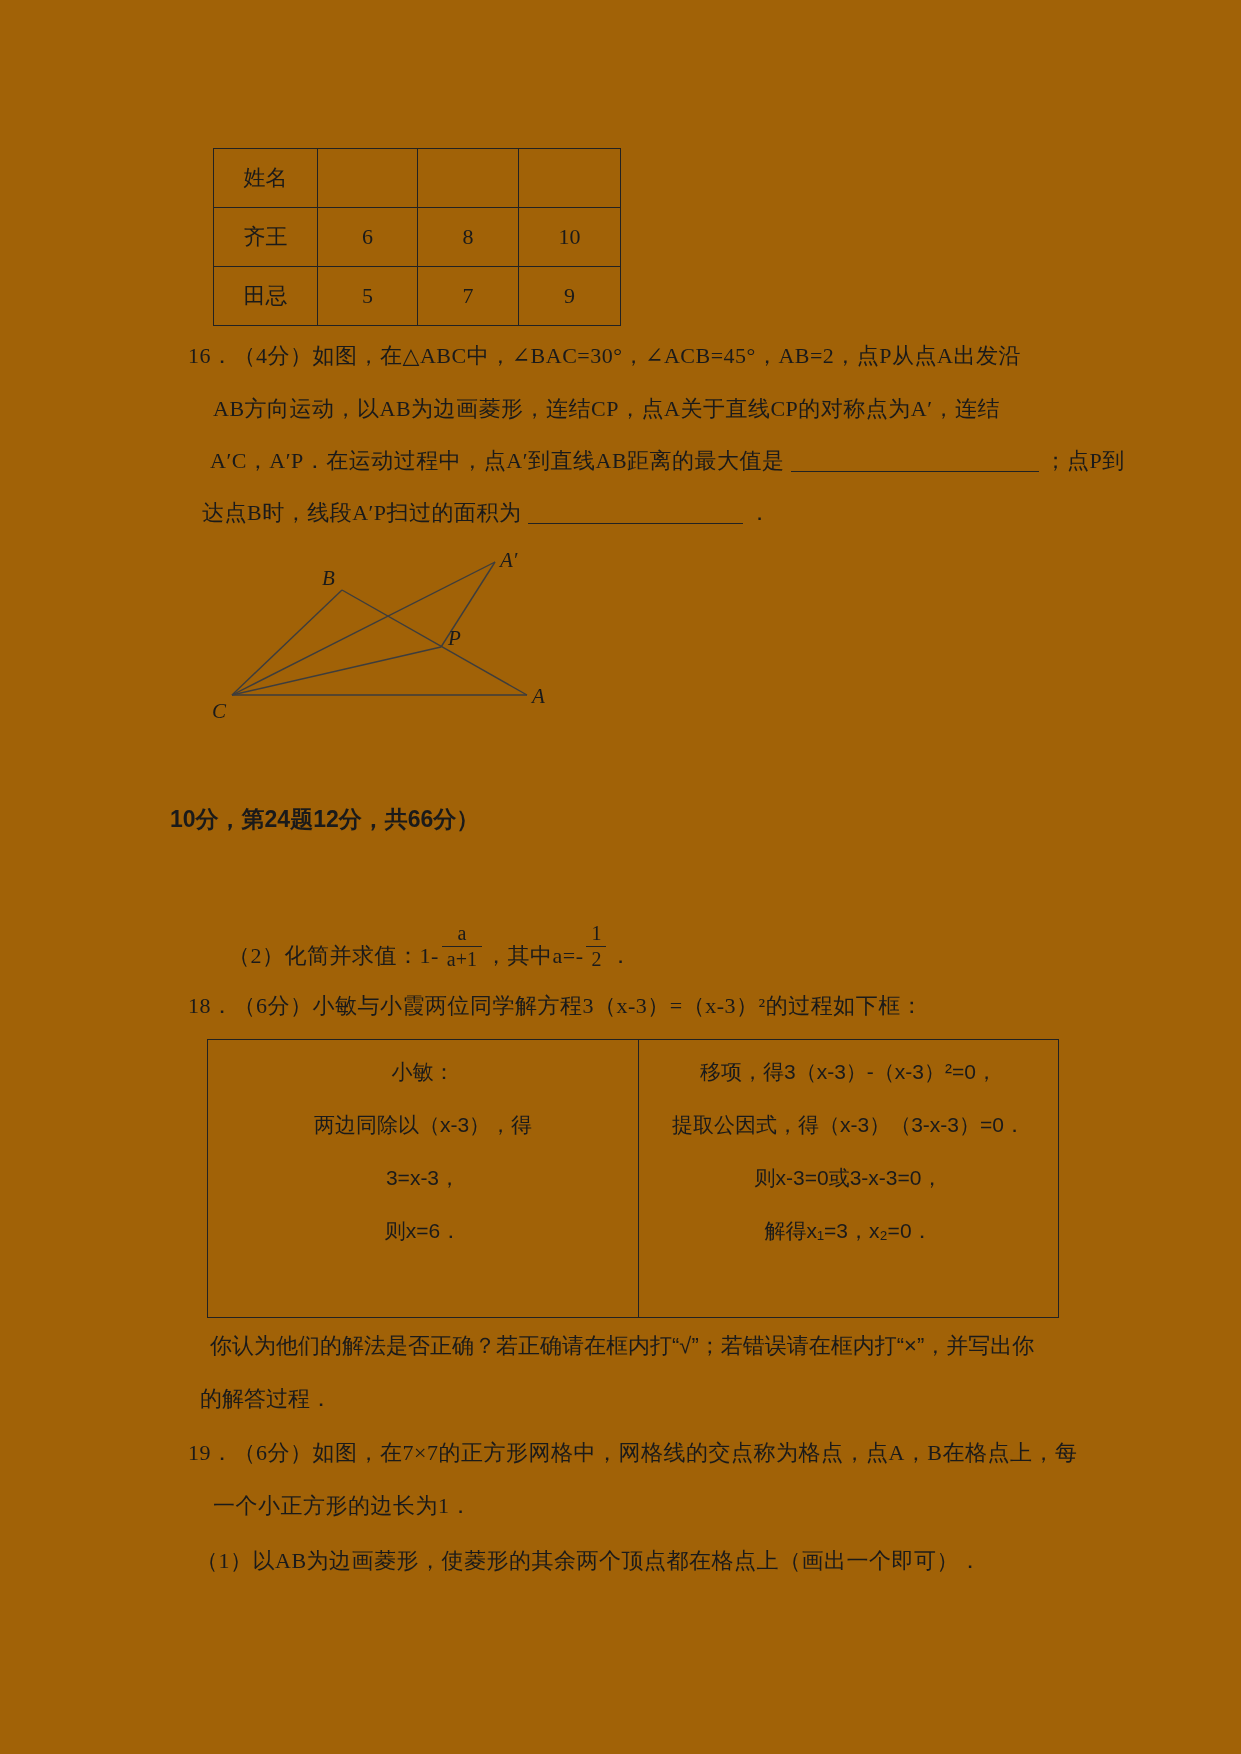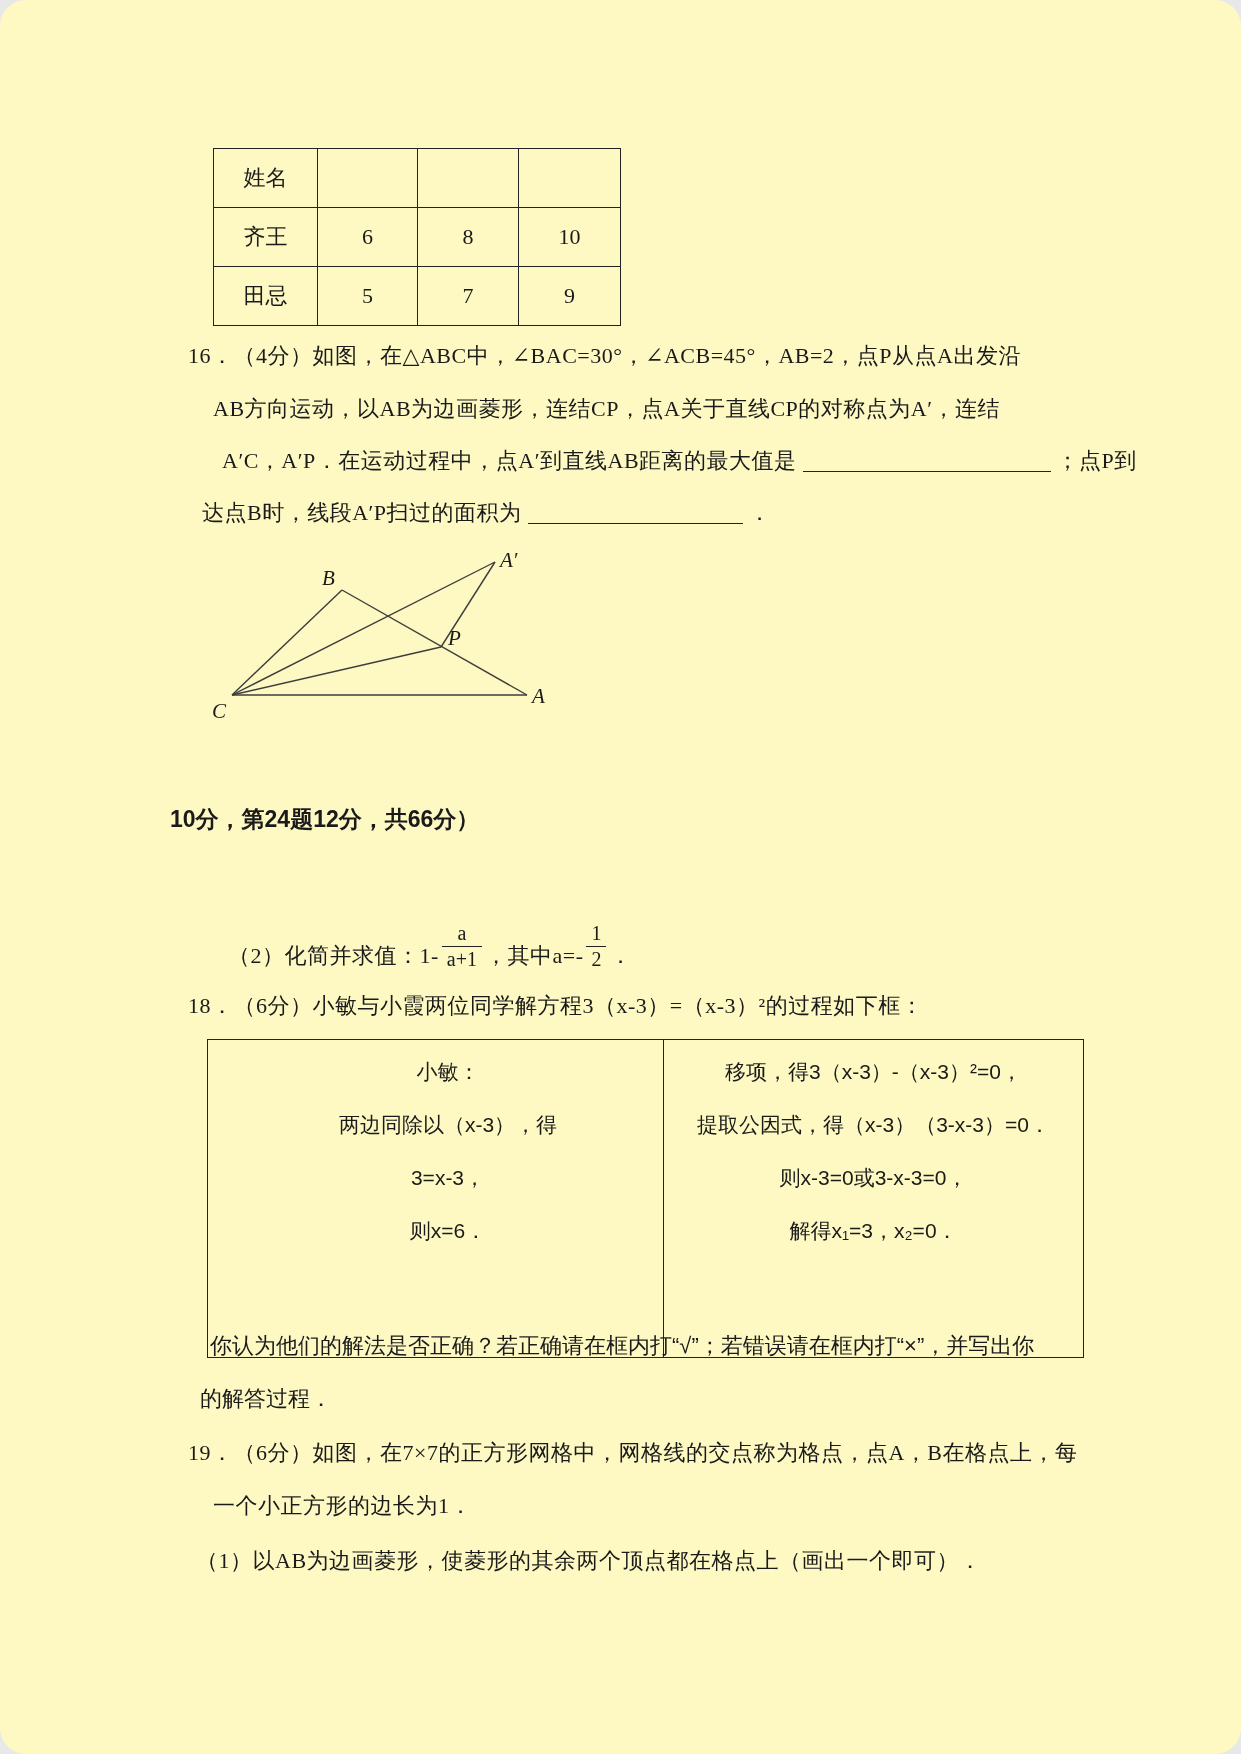--- a/index.html
+++ b/index.html
@@ -1,24 +1,23 @@
 <!DOCTYPE html>
 <html><head>
 <meta charset="utf-8">
 <style>
   html,body{margin:0;padding:0;background:#e8e8e8;}
   .page{
     position:relative;
     width:1241px;height:1754px;
-    background:#fef9c3;
+    background:#a16207;
     margin:0 auto;
     font-family:"Liberation Serif","DejaVu Serif",serif;
     color:#1a1a1a;
     overflow:hidden;
-    border-radius:26px;
   }
   .abs{position:absolute;}
   .bodyline{font-size:22px;line-height:32px;white-space:nowrap;letter-spacing:0.5px;}
   
   table.score{border-collapse:collapse;table-layout:fixed;}
   table.score td{
     border:1.6px solid #222;
     height:58px;font-size:22px;
     text-align:center;vertical-align:middle;
     padding:0;
@@ -78,21 +77,21 @@
         <td>田忌</td>
         <td>5</td>
         <td>7</td>
         <td>9</td>
       </tr>
     </tbody>
   </table>
 
   <div class="abs bodyline" style="left:188px;top:340px;">16．（4分）如图，在△ABC中，∠BAC=30°，∠ACB=45°，AB=2，点P从点A出发沿</div>
   <div class="abs bodyline" style="left:213px;top:393px;">AB方向运动，以AB为边画菱形，连结CP，点A关于直线CP的对称点为A′，连结</div>
-  <div class="abs bodyline" style="left:222px;top:445px;text-align:right;">
+  <div class="abs bodyline" style="left:210px;top:445px;text-align:right;">
     <span>A′C，A′P．在运动过程中，点A′到直线AB距离的最大值是</span>
     <span class="blank" style="width:248px;"></span>
     <span>；点P到</span>
   </div>
   <div class="abs bodyline" style="left:202px;top:497px;">
     <span>达点B时，线段A′P扫过的面积为</span>
     <span class="blank" style="width:215px;"></span>
     <span>．</span>
   </div>
 
@@ -123,21 +122,21 @@
     <span>，其中a=-</span>
     <span class="frac">
       <span class="num">1</span>
       <span class="den">2</span>
     </span>
     <span>．</span>
   </div>
 
   <div class="abs bodyline" style="left:188px;top:990px;">18．（6分）小敏与小霞两位同学解方程3（x-3）=（x-3）²的过程如下框：</div>
 
-  <div class="abs solbox" style="left:207px;top:1039px;height:319px;box-sizing:border-box;padding-left:25px;">
+  <div class="abs solbox" style="left:207px;top:1039px;height:279px;box-sizing:border-box;">
     <div class="solcol left">
       <div class="solline">小敏：</div>
       <div class="solline">两边同除以（x-3），得</div>
       <div class="solline">3=x-3，</div>
       <div class="solline">则x=6．</div>
     </div>
     <div class="solcol right">
       <div class="solline">移项，得3（x-3）-（x-3）²=0，</div>
       <div class="solline">提取公因式，得（x-3）（3-x-3）=0．</div>
       <div class="solline">则x-3=0或3-x-3=0，</div>

